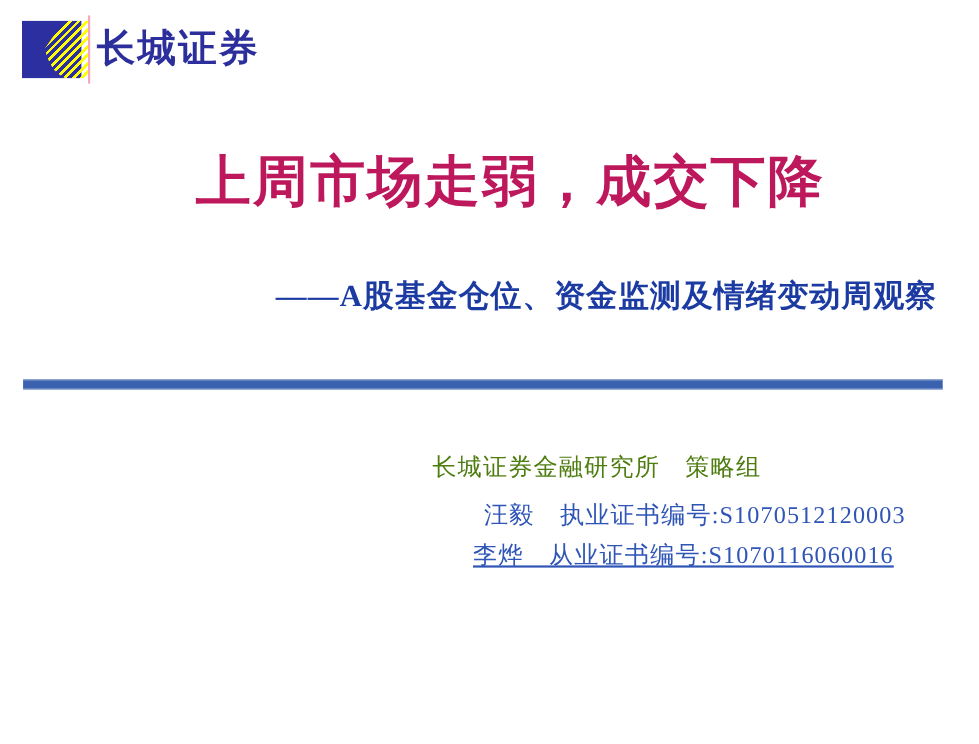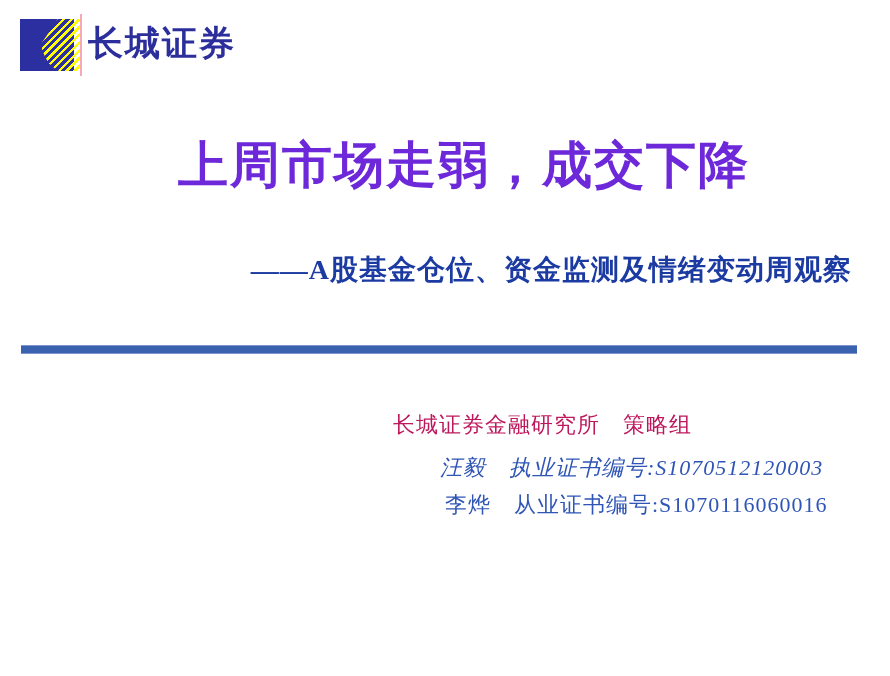--- a/index.html
+++ b/index.html
@@ -78,40 +78,40 @@
 
   
   .author {
     position: absolute;
     font-size: 22px;
     letter-spacing: 1px;
     color: #2F55B6;
     white-space: nowrap;
   }
   .author.org { left: 393px; top: 410px; }
-  .author.a1  { left: 440px; top: 453px; font-style: italic; }
-  .author.a2  { left: 445px; top: 490px; }
+  .author.a1  { left: 440px; top: 453px; }
+  .author.a2  { left: 430px; top: 490px; text-decoration: underline; }
 </style>
 </head>
 <body>
 
 <div class="slide">
 
   <div class="logo">
     <div class="logo-square" style="background-color: rgb(43, 47, 160);"></div>
     <div class="logo-hatch"></div>
     <div class="logo-pink" style="background-color: rgb(248, 169, 185);"></div>
     <div class="logo-text" style="color: rgb(43, 46, 155);">长城证券</div>
   </div>
 
-  <h1 class="title" style="color: #6d28d9; font-family: Liberation Mono, monospace;">上周市场走弱，成交下降</h1>
+  <h1 class="title" style="color: #be185d; font-family: Liberation Mono, monospace;">上周市场走弱，成交下降</h1>
 
   <div class="subtitle" style="color: rgb(28, 59, 162);">
     <div>——A股基金仓位、资金监测及情绪变动周观察</div>
   </div>
 
   <div class="divider" style="background-color: rgb(58, 98, 174);"></div>
 
-  <div class="author org" style="color: #be185d; text-align: center;">长城证券金融研究所　策略组</div>
+  <div class="author org" style="color: #4d7c0f; text-align: center;">长城证券金融研究所　策略组</div>
   <div class="author a1" style="color: rgb(47, 85, 182);">汪毅　执业证书编号:S1070512120003</div>
   <div class="author a2" style="color: rgb(47, 85, 182);">李烨　从业证书编号:S1070116060016</div>
 
 </div>
 
 </body></html>

